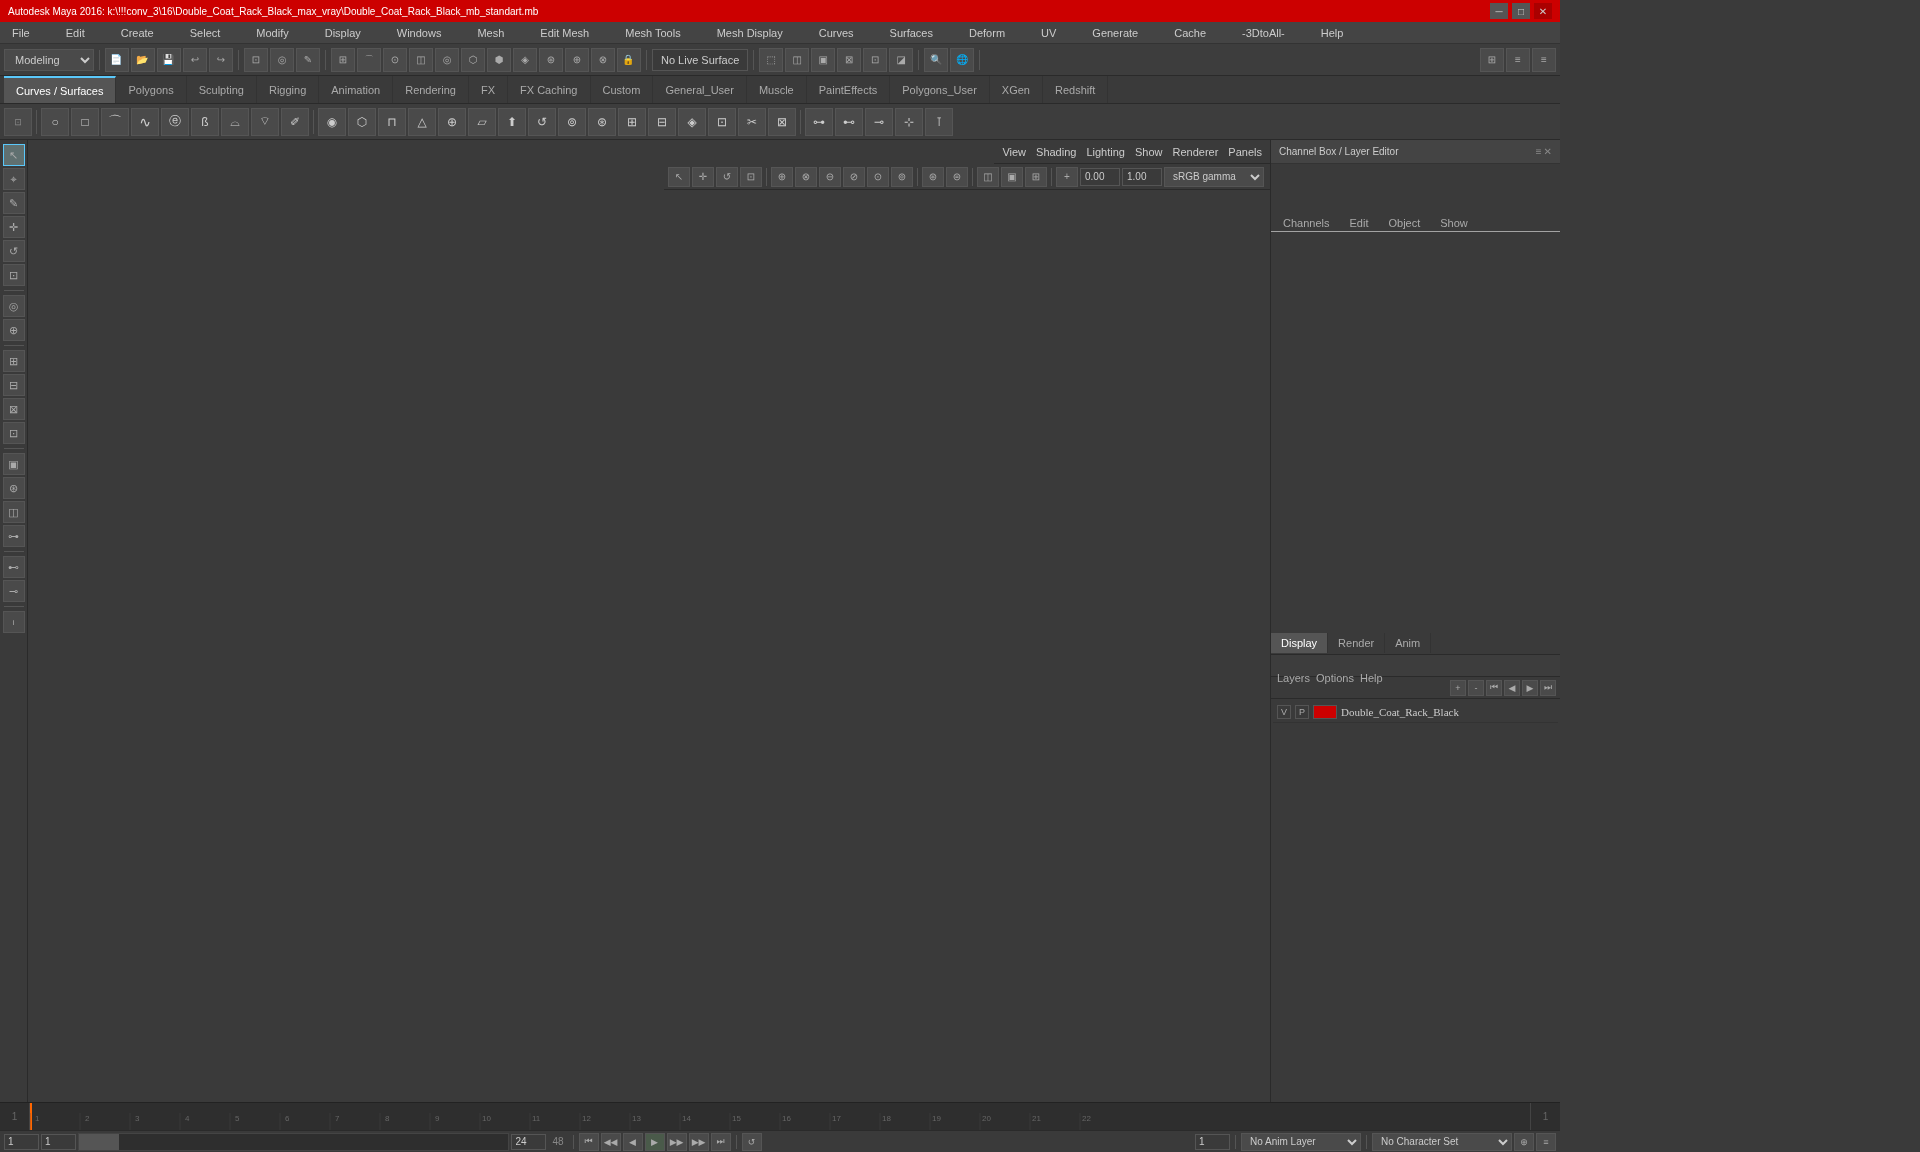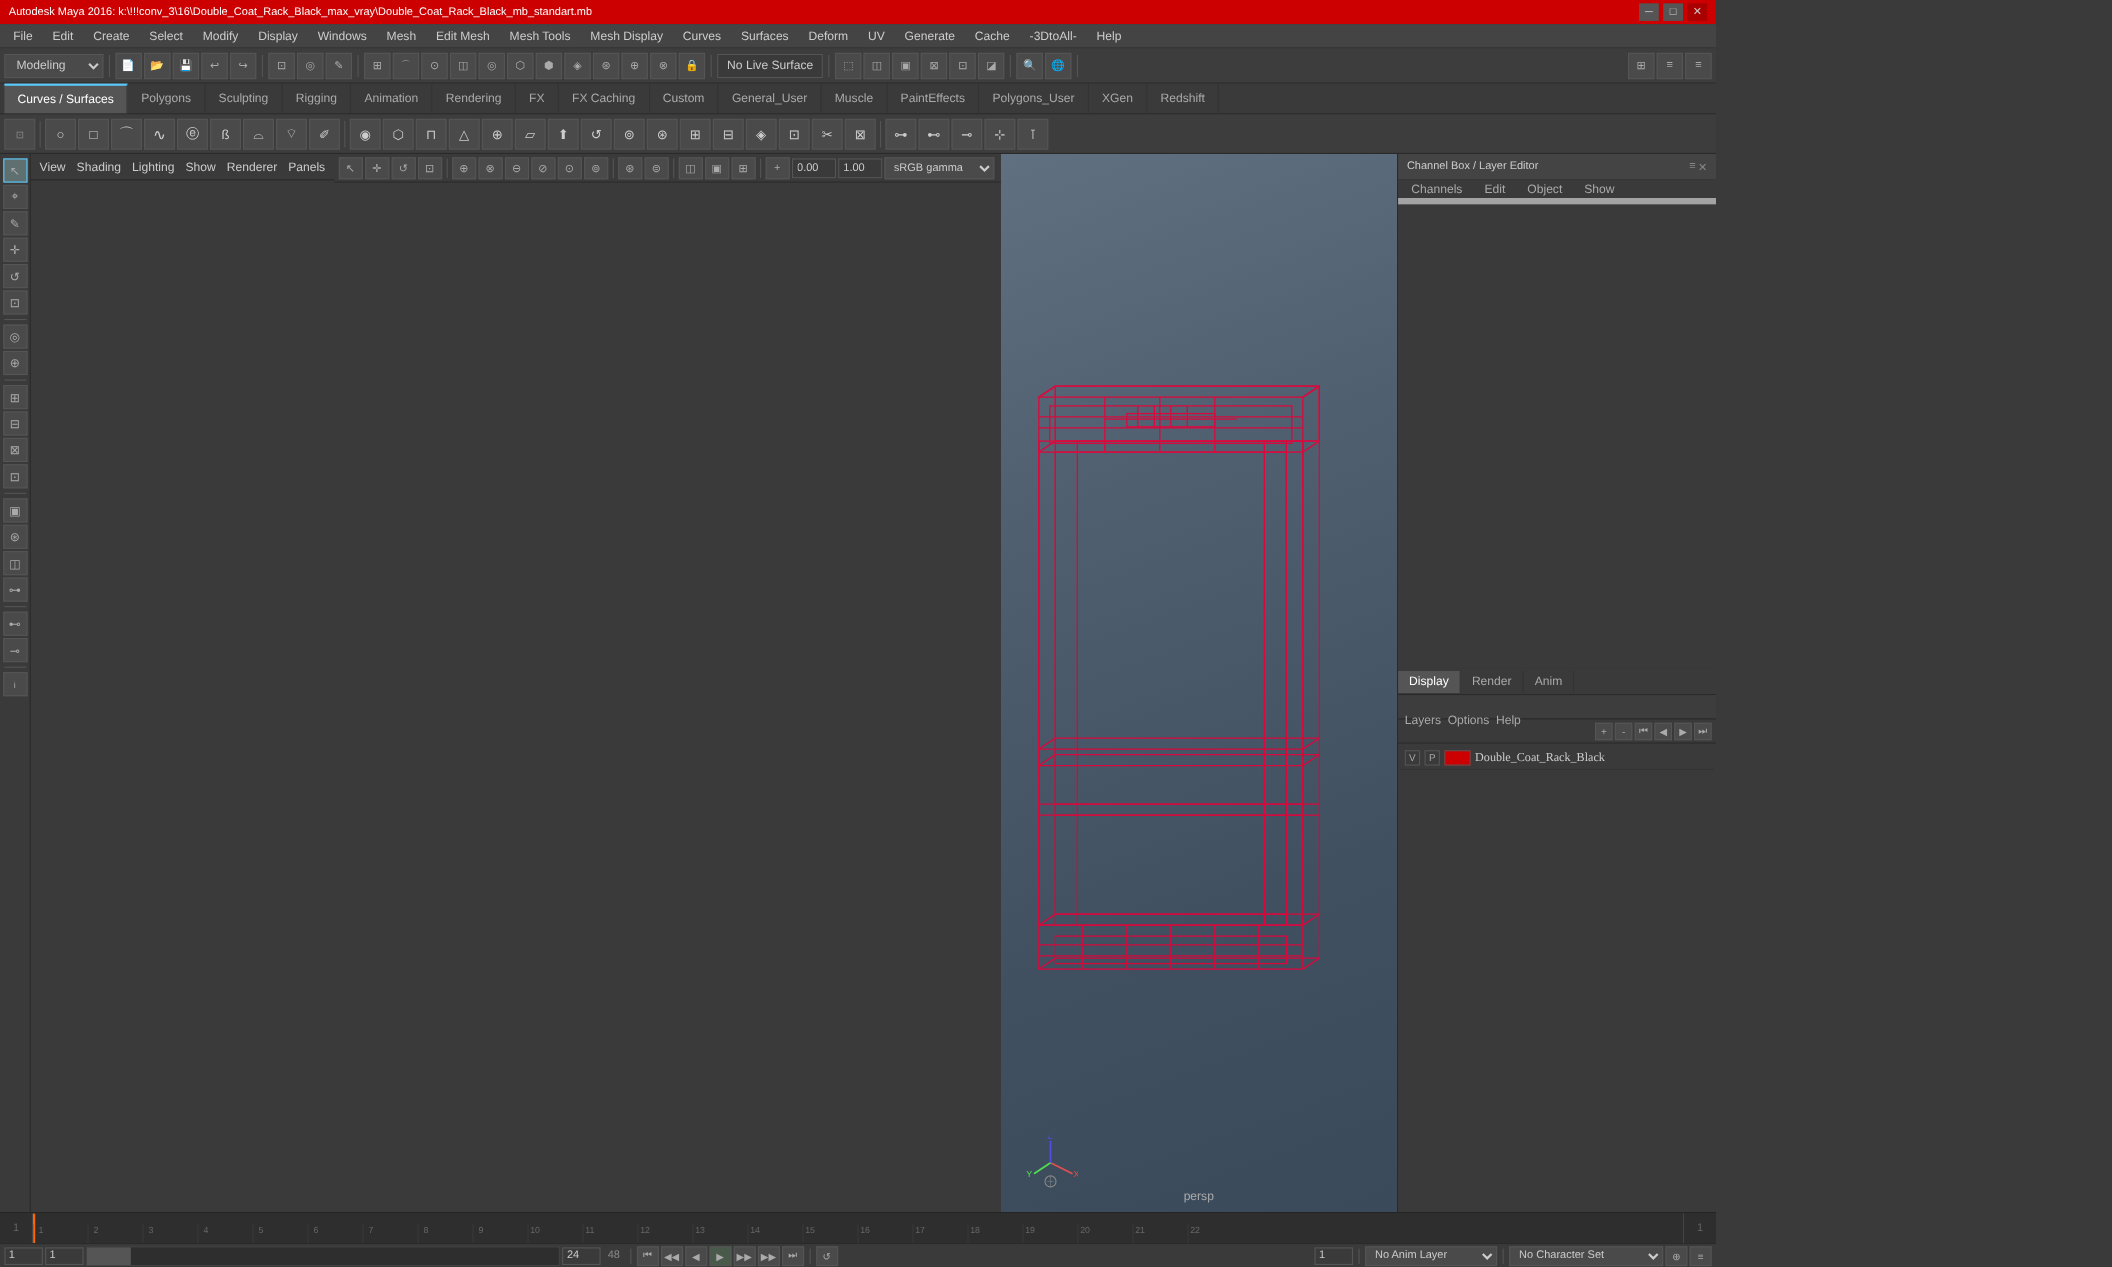--- a/index.html
+++ b/index.html
@@ -43,21 +43,21 @@
     }
 
     
     #menu-bar {
       width: 100%;
       height: 22px;
       background: #444444;
       display: flex;
       align-items: center;
       padding: 0 4px;
-      gap: 2px;
+      gap: 20px;
       border-bottom: 1px solid #333;
     }
     .menu-item {
       padding: 2px 8px;
       font-size: 11px;
       color: #cccccc;
       cursor: pointer;
       white-space: nowrap;
     }
 
@@ -238,21 +238,22 @@
       color: #cccccc;
       border-bottom: 1px solid #333;
     }
     #channel-box-tabs {
       height: 22px;
       background: #3a3a3a;
       display: flex;
       align-items: flex-end;
       gap: 4px;
       padding: 0 4px;
-      border-bottom: 6px solid #a3a3a3;
+      border-bottom: 1px solid #a3a3a3;
+      margin-top: 46px;
     }
     .cb-tab {
       padding: 2px 8px;
       font-size: 11px;
       color: #aaaaaa;
       cursor: pointer;
     }
 
     #channel-area {
       flex: 1;
@@ -505,22 +506,23 @@
       height: 1152px;
       display: flex;
       flex-direction: column;
       overflow: hidden;
       position: relative;
     }
 
     #viewport-with-header {
       flex: 1;
       display: flex;
-      flex-direction: row;
+      flex-direction: column;
       position: relative;
+      align-items: flex-end;
     }
 
     #vp-bg {
       flex: 1;
       background: linear-gradient(160deg, #607080 0%, #506070 30%, #405060 70%, #3a4a5a 100%);
       position: relative;
       overflow: hidden;
     }
 
     

